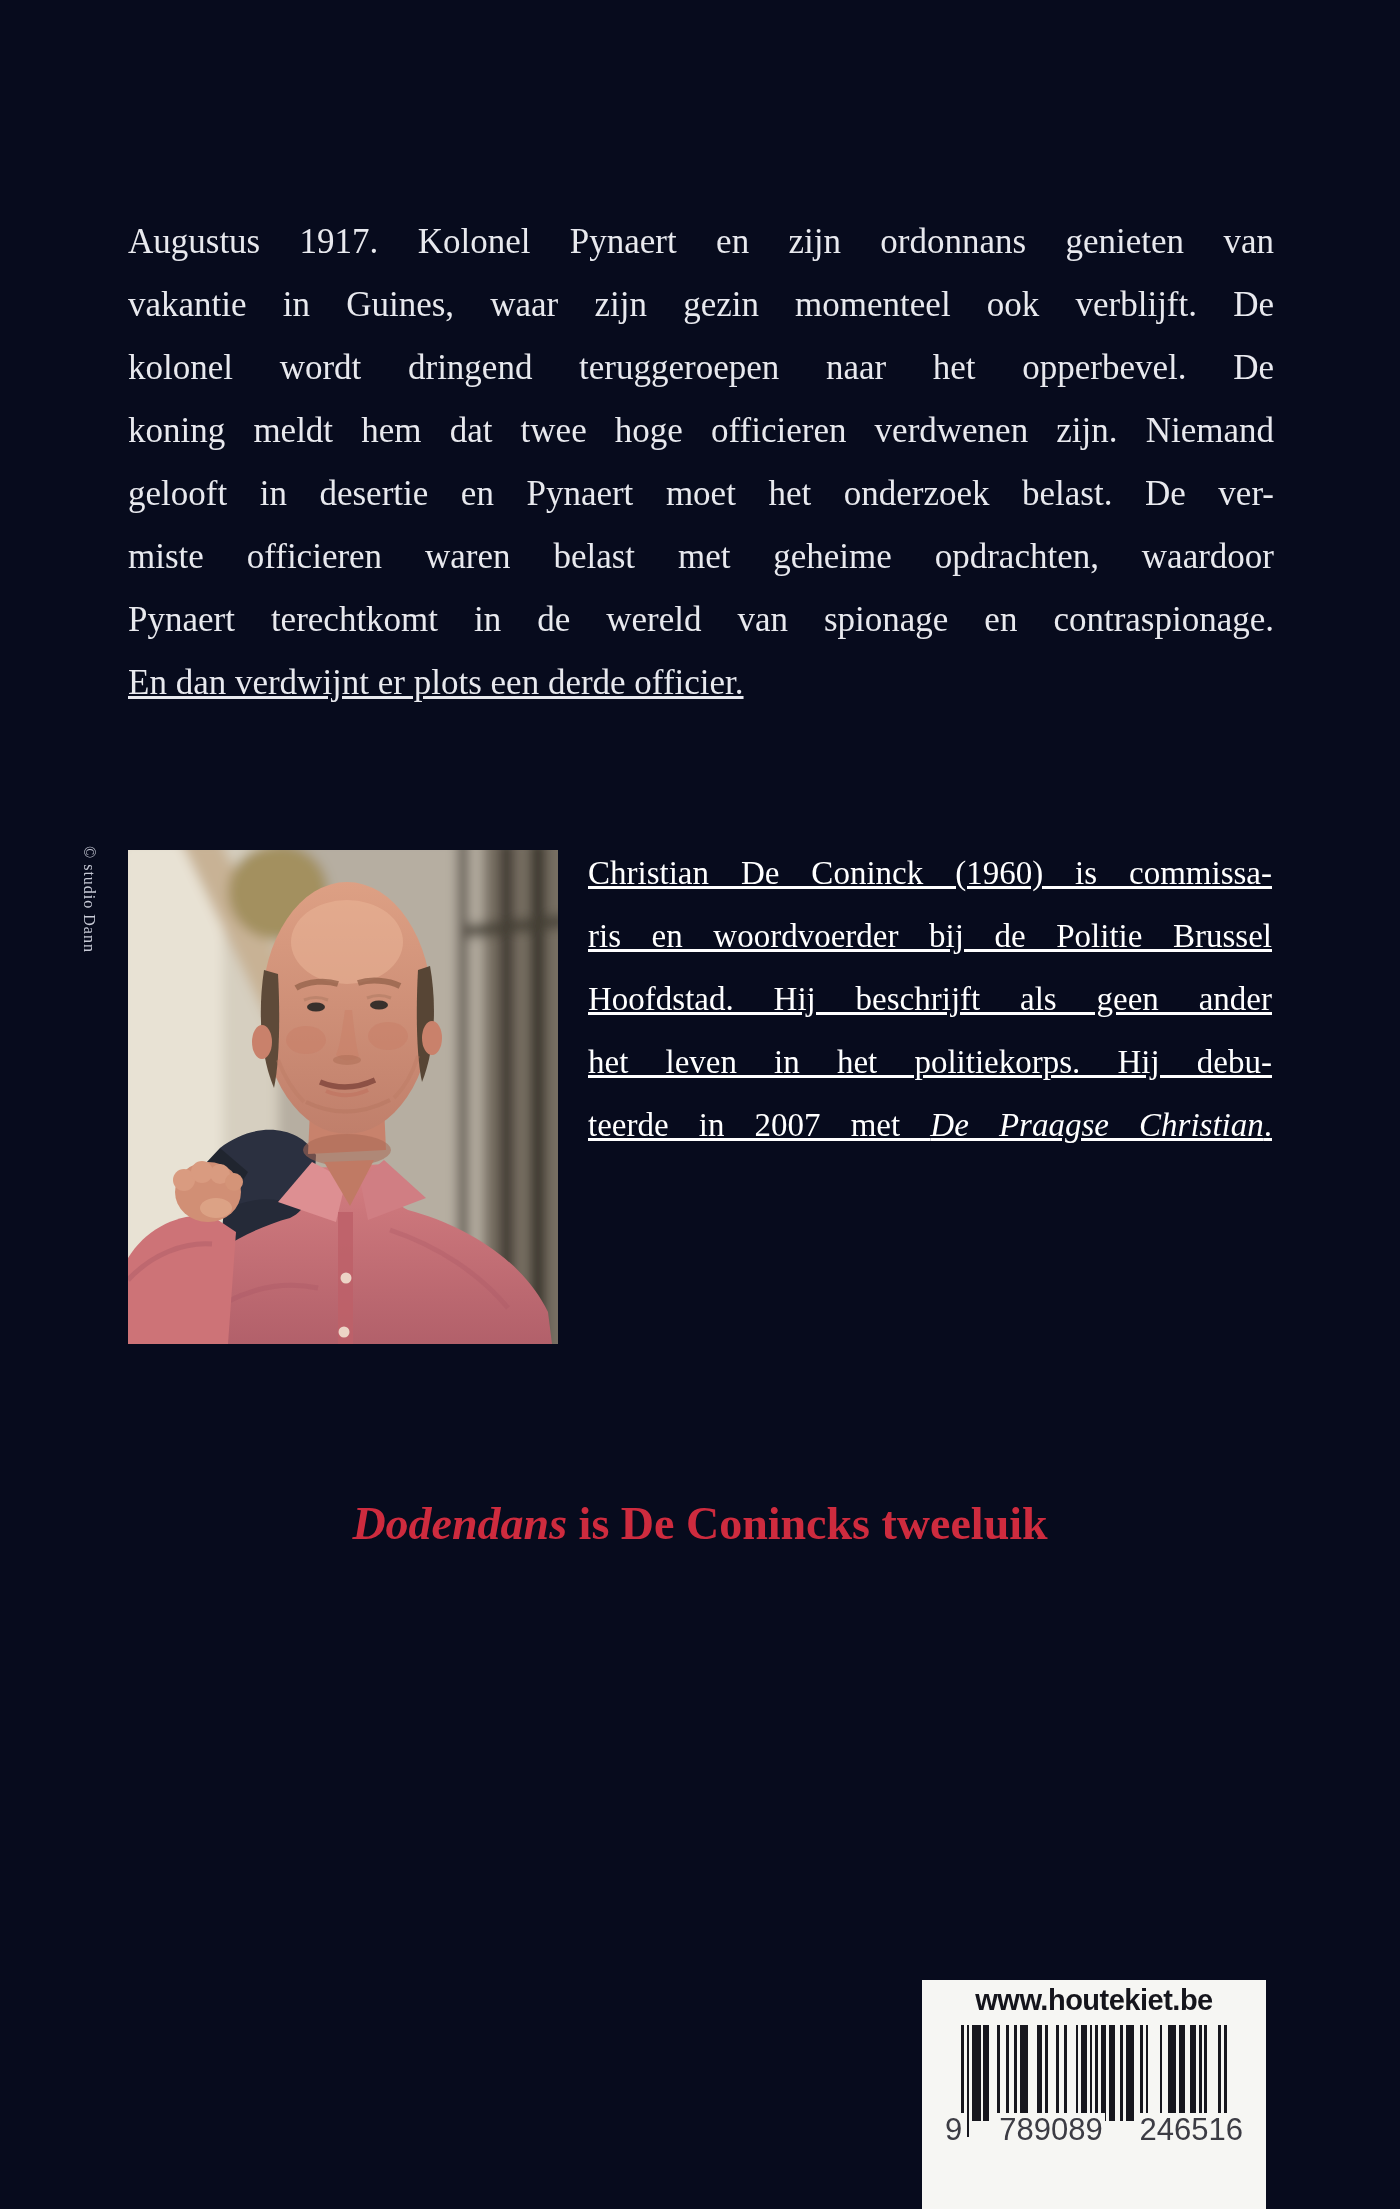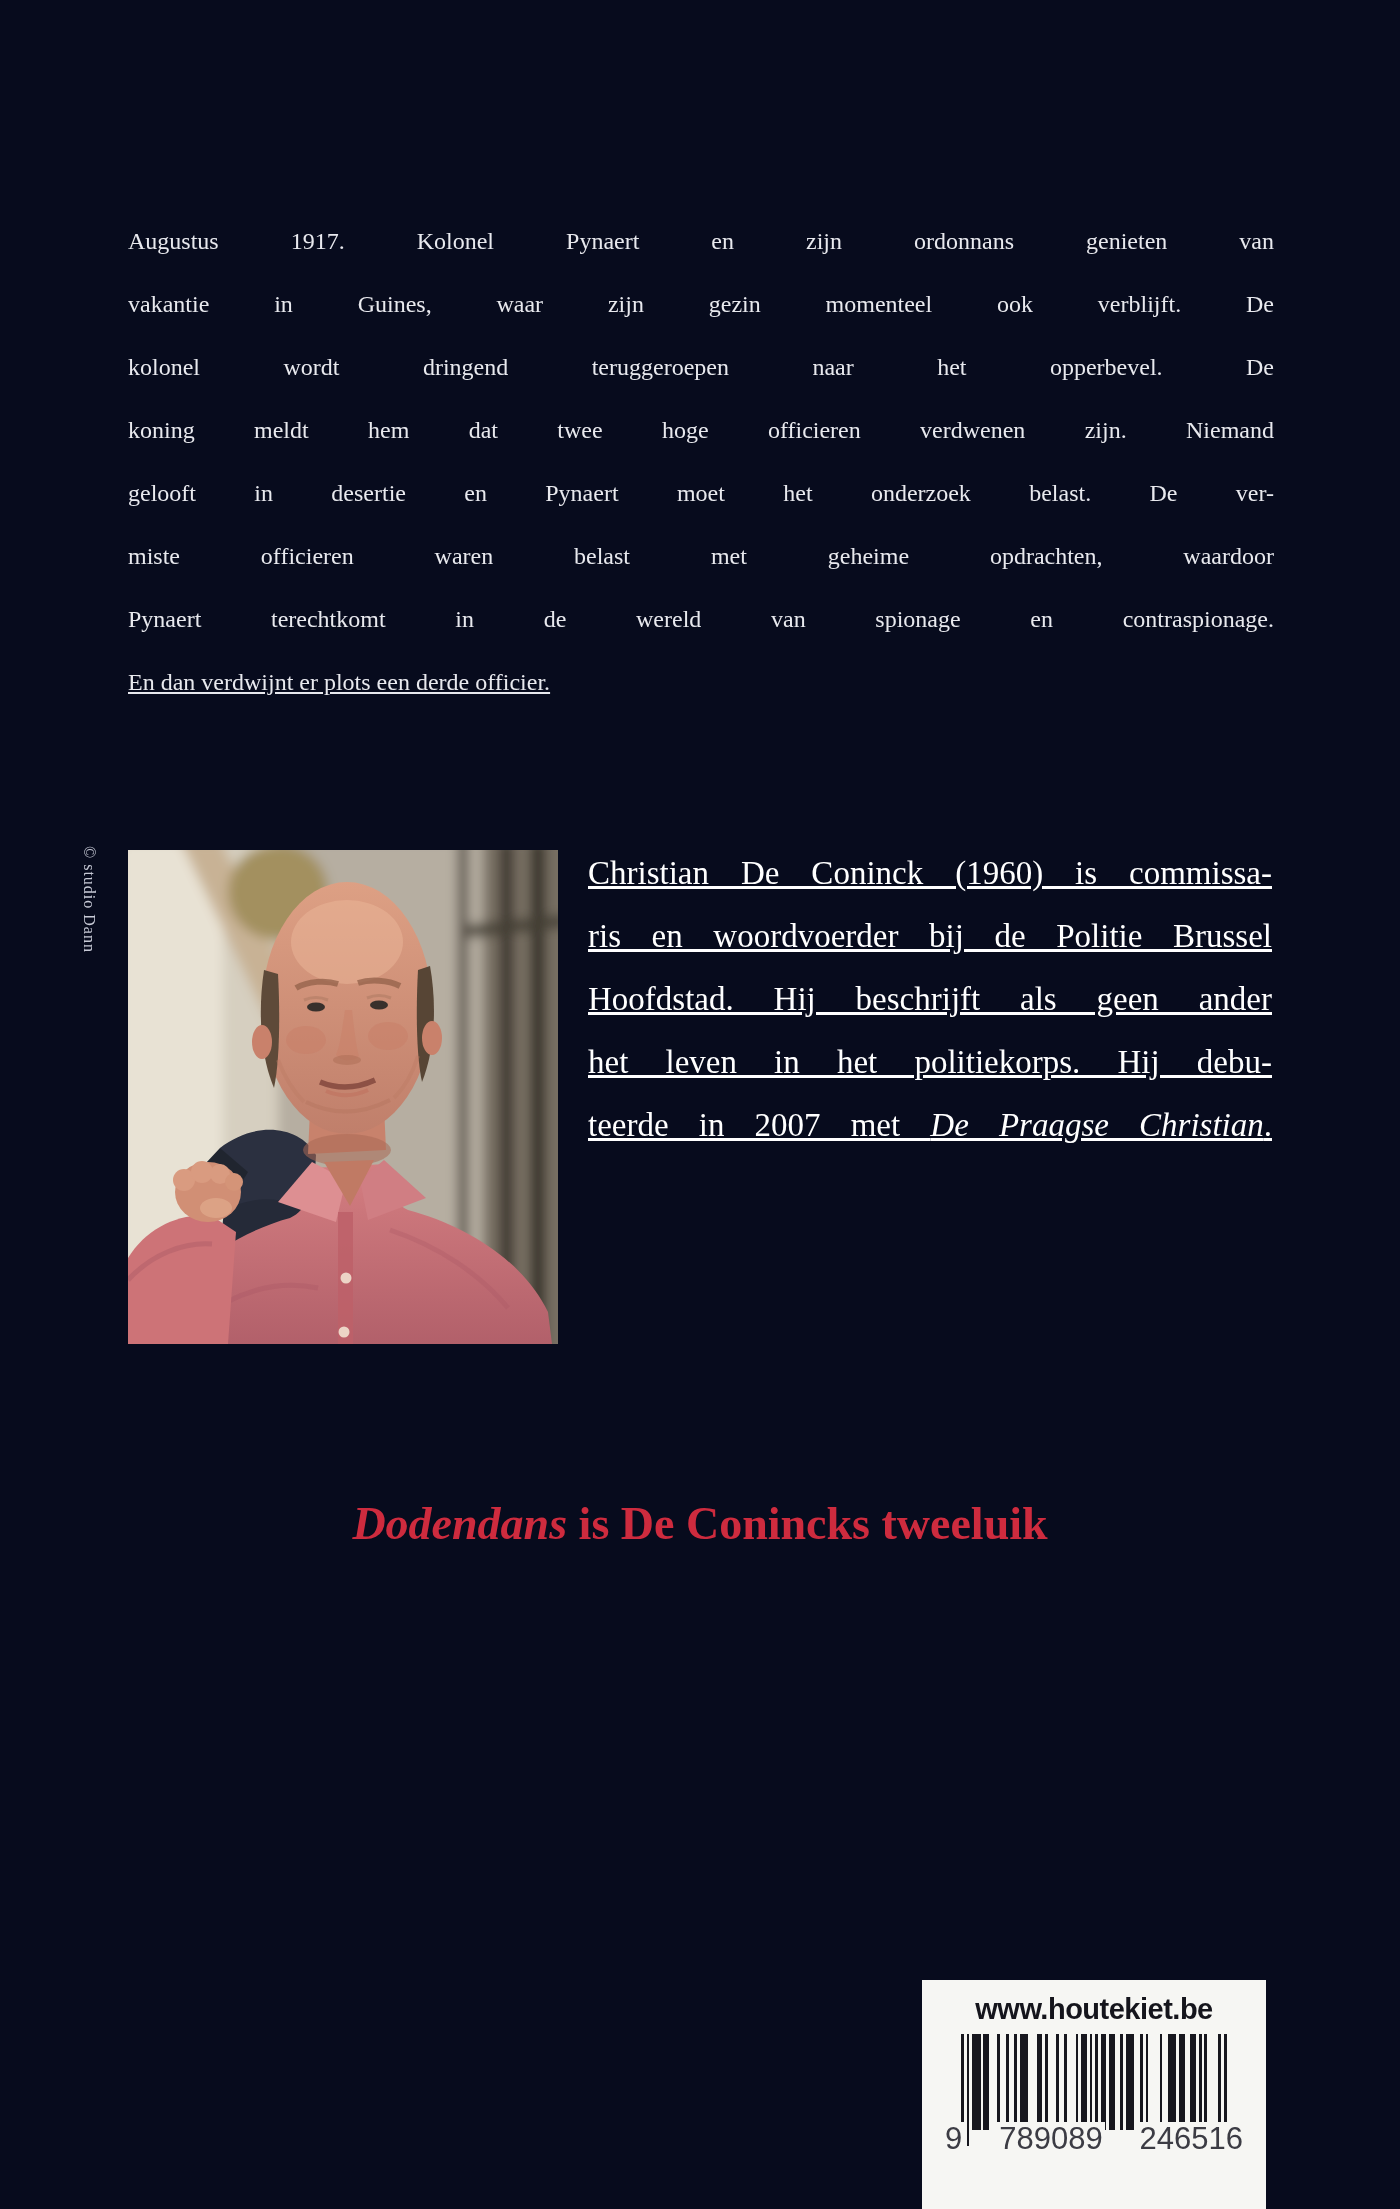--- a/index.html
+++ b/index.html
@@ -6,21 +6,21 @@
   .cover{
     position:relative;
     width:1400px;height:2209px;
     background:#070b1d;
     overflow:hidden;
     font-family:"Liberation Serif","DejaVu Serif",serif;
   }
   
   .synopsis{
     position:absolute;left:128px;top:210px;width:1146px;
-    color:#e8e9ee;font-size:24px;line-height:63px;
+    color:#e8e9ee;font-size:35px;line-height:63px;
   }
   .jline{text-align:justify;text-align-last:justify;}
   .jline.last{text-align:right;text-align-last:left;text-decoration:underline;}
   
   .credit{
     position:absolute;left:80px;top:846px;height:200px;
     writing-mode:vertical-rl;text-orientation:sideways;
     color:#c7cad6;font-size:16px;letter-spacing:1px;
   }
   
@@ -39,21 +39,21 @@
     position:absolute;left:0;top:1483px;width:1400px;
     text-align:center;font-size:46px;line-height:81px;font-weight:bold;
     color:#ce2b3e;
   }
   
   .panel{
     position:absolute;left:922px;top:1980px;width:344px;height:229px;
     background:#f6f6f3;
   }
   .url{
-    margin-top:15px;text-align:center;
+    margin-top:6px;text-align:center;
     font-family:"Liberation Sans","DejaVu Sans",sans-serif;
     font-weight:bold;font-size:29px;line-height:1;color:#15151c;
     letter-spacing:-0.5px;
   }
   .bars{
     width:266px;height:112px;margin:10px auto 0;
     display:flex;align-items:flex-start;
   }
   .bar{width:2.8px;height:96px;}
   .bar.ink{background:#17171e;}

